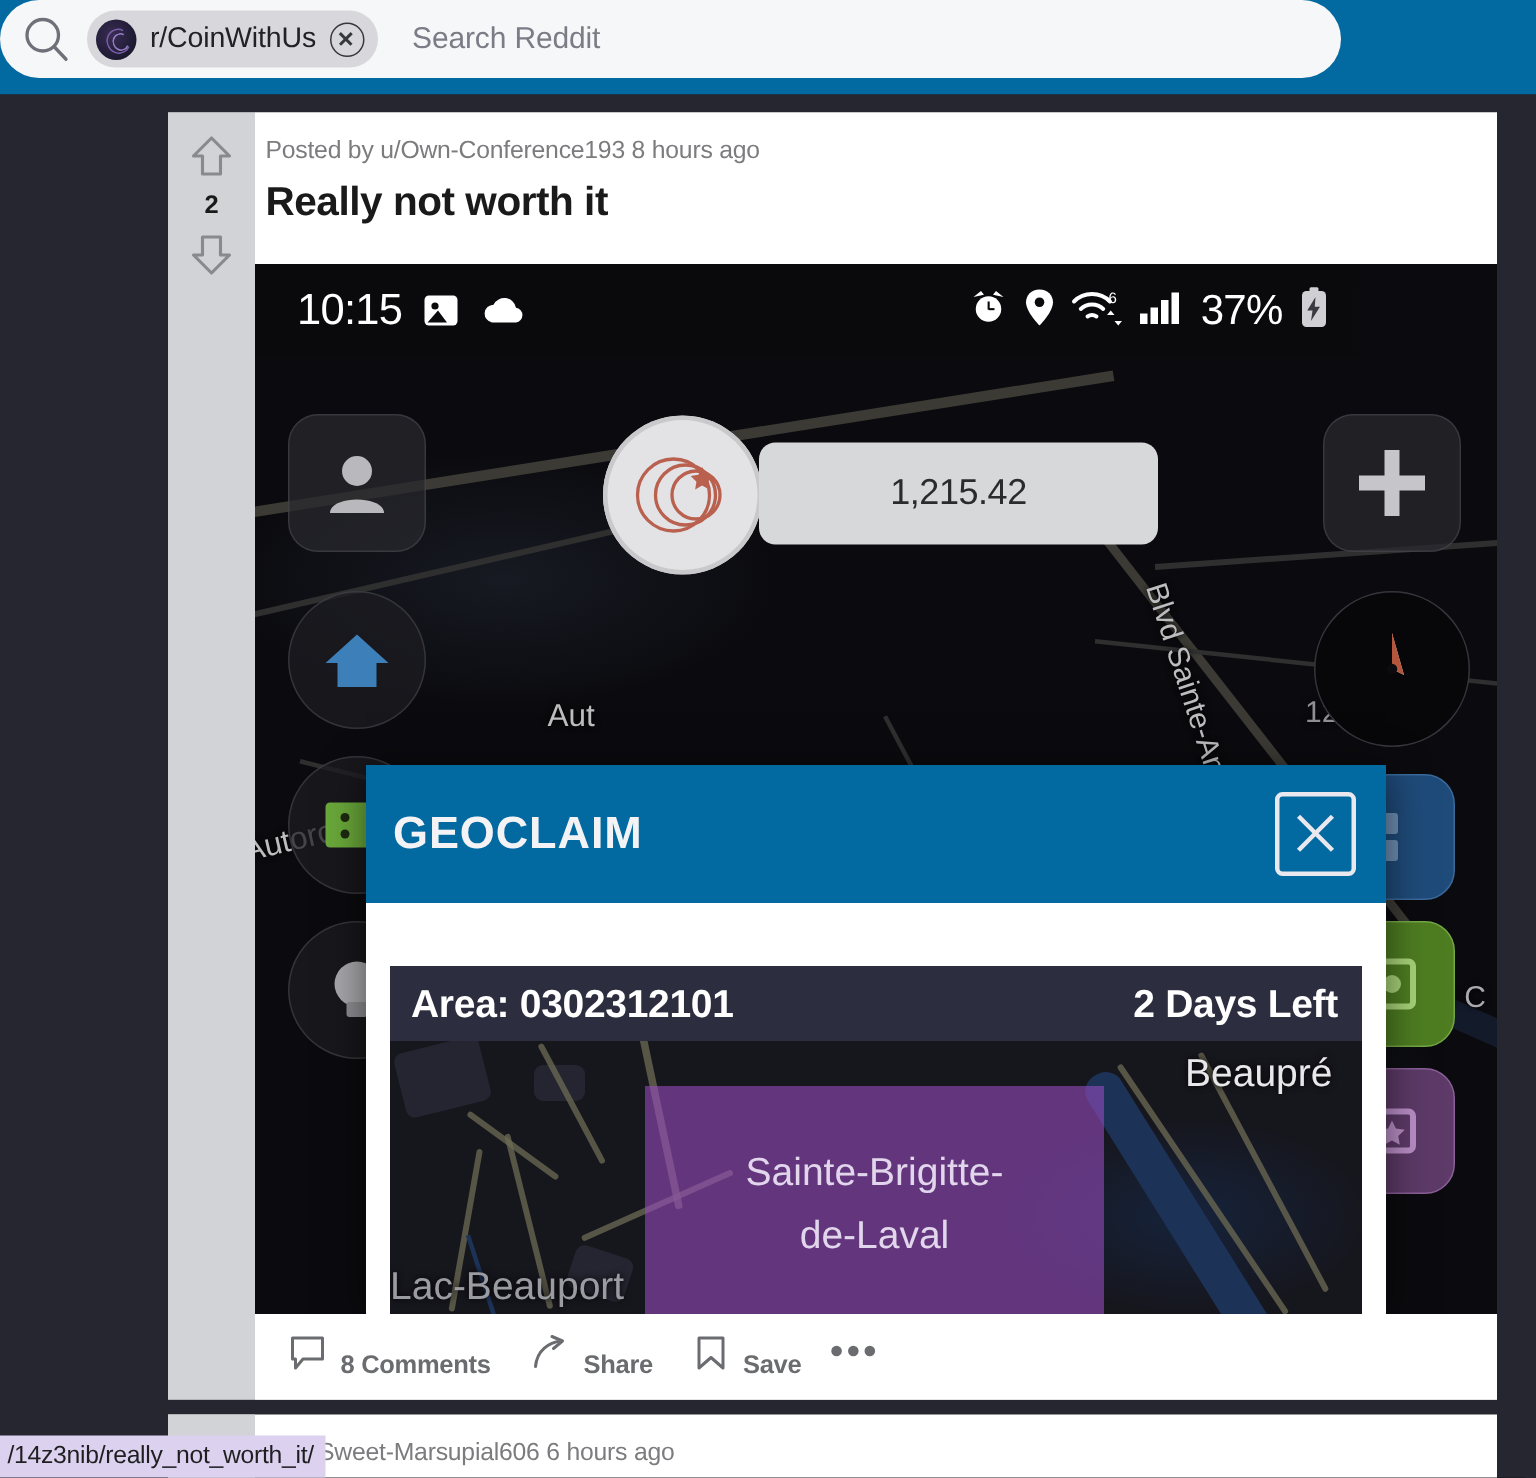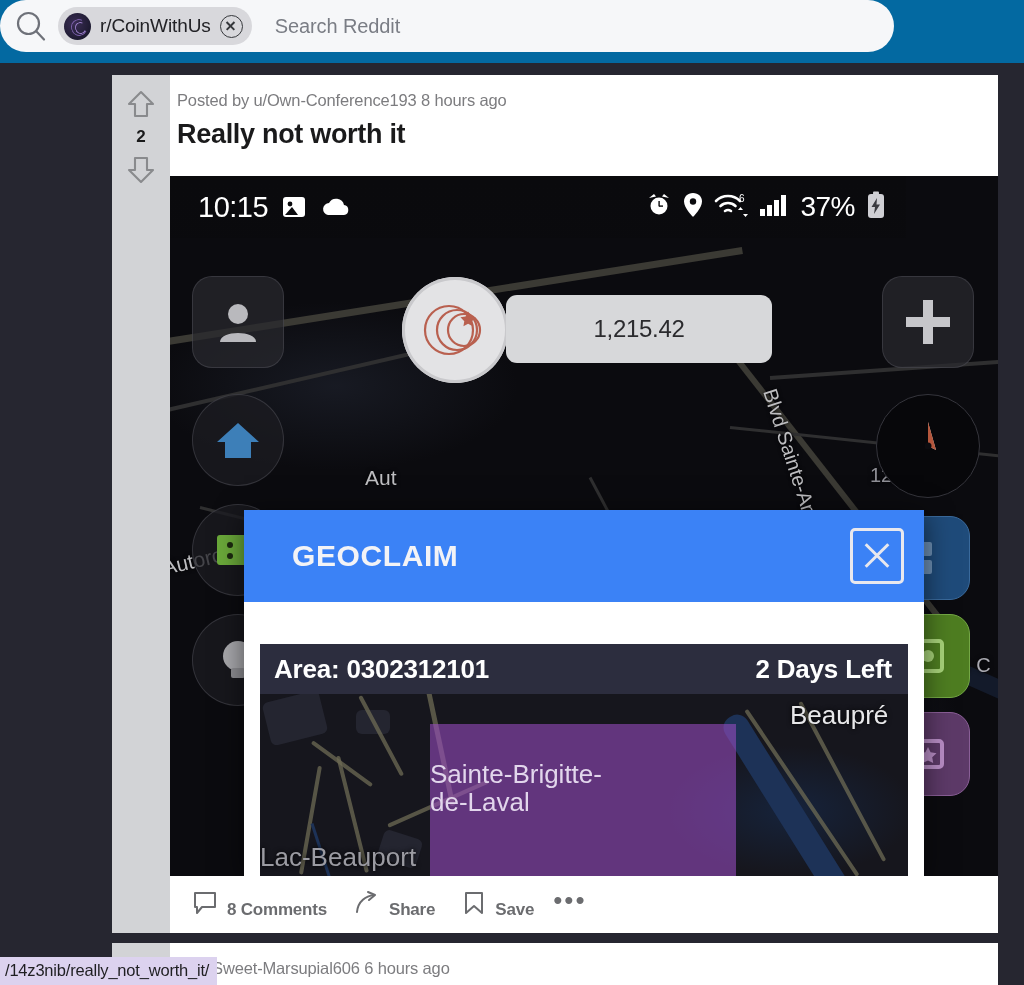--- a/index.html
+++ b/index.html
@@ -154,23 +154,23 @@
     display: flex; align-items: center; justify-content: center;
   }
 
   
   #modal {
     position: absolute; left: 74px; top: 334px; width: 680px; height: 366px;
     background: #fff;
     box-shadow: 0 4px 26px rgba(0,0,0,.55);
   }
   #modal-header {
-    height: 92px; background: #3b82f6;
+    height: 92px; background: #0369a1;
     display: flex; align-items: center; justify-content: space-between;
-    padding: 0 20px 0 48px;
+    padding: 0 20px 0 18px;
   }
   #modal-title {
     color: #f3f3f6; font-size: 30px; font-weight: bold; letter-spacing: .6px;
   }
   #modal-close {
     width: 54px; height: 56px; border: 3px solid #e8e8ee; border-radius: 5px;
     position: relative;
   }
   #modal-close::before, #modal-close::after {
     content:''; position:absolute; left: 8px; top: 23px; width: 32px; height: 3px; background:#e8e8ee;
@@ -195,22 +195,22 @@
     overflow: hidden;
   }
   .cm-road { position:absolute; background:#6e6b54; opacity:.75; transform-origin:left center; border-radius:2px;}
   .cm-water { position:absolute; background:#1d3257; transform-origin:left center; }
   .cm-patch { position:absolute; background:#242530; border-radius:6px; }
   #purple-zone {
     position: absolute; left: 170px; top: 30px; width: 306px; height: 182px;
     background: rgba(150,75,190,.60);
   }
   #purple-zone-lbl {
-    position: absolute; left: 0; top: 36px; width: 306px; 
-    color: #e2d6ec; font-size: 26px; line-height: 28px;
+    position: absolute; left: 0; top: 36px; width: 306px; text-align: center;
+    color: #e2d6ec; font-size: 26px; line-height: 42px;
   }
   .cm-lbl { position: absolute; color: #e8e8ea; font-size: 26px; text-shadow: 0 0 5px #000; }
   .cm-lbl.dim { color: #9b9ba2; }
 
   
   #actionbar {
     position: absolute; left: 0; bottom: 0; width: 828px; height: 57px;
     display: flex; align-items: center; gap: 11px; padding-left: 14px;
     background: #fff;
   }

